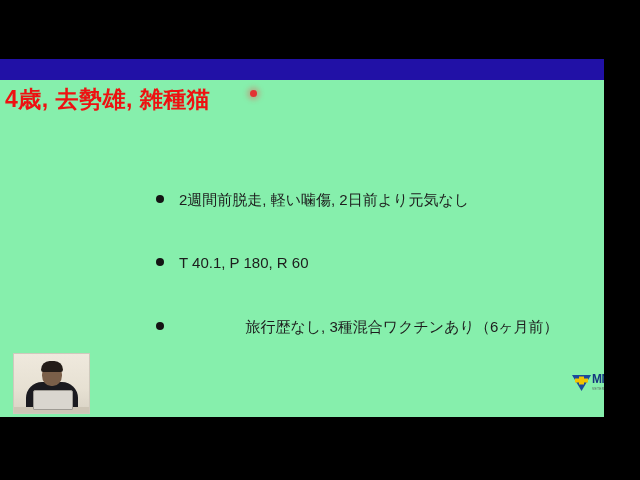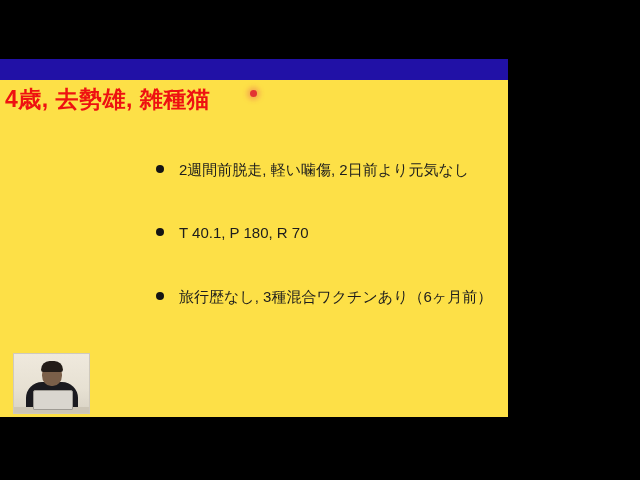--- a/index.html
+++ b/index.html
@@ -30,23 +30,23 @@
     background: #000000;
   }
   #letterbox-top    { top: 0;    height: 59px; }
   #letterbox-bottom { top: 417px; height: 63px; }
 
   
   #slide {
     position: absolute;
     left: 0;
     top: 59px;
-    width: 508px;
+    width: 604px;
     height: 358px;
-    background: #fde047;
+    background: #86efac;
     overflow: hidden;
   }
 
   #slide-top-band {
     position: absolute;
     left: 0;
     top: 0;
     width: 640px;
     height: 21px;
     background: #2111a6;
@@ -84,31 +84,31 @@
   }
   .bullet-item {
     position: relative;
     padding-left: 24px;
     margin-bottom: 42px;
     color: #1d1d1d;
     font-size: 15px;
     line-height: 1.42;
     white-space: nowrap;
   }
-  .bullet-item:last-child { margin-bottom: 0; }
+  .bullet-item:last-child { margin-bottom: 0; text-align: center; }
   .bullet-marker {
     position: absolute;
     left: 1px;
     top: 6px;
     width: 8px;
     height: 8px;
     border-radius: 50%;
     background: #141414;
   }
-  .bullet-line { display: block; }
+  .bullet-line { display: block; margin-top: 30px; }
 
   
   #webcam-thumb {
     position: absolute;
     left: 13px;
     top: 294px;
     width: 75px;
     height: 59px;
     background: #e9e4d8;
     border: 1px solid #cfc9bd;
@@ -223,21 +223,21 @@
 
     <div id="bullet-list">
 
       <div class="bullet-item">
         <span class="bullet-marker"></span>
         <span class="bullet-line">2週間前脱走, 軽い噛傷, 2日前より元気なし</span>
       </div>
 
       <div class="bullet-item">
         <span class="bullet-marker"></span>
-        <span class="bullet-line">T 40.1, P 180, R 70</span>
+        <span class="bullet-line">T 40.1, P 180, R 60</span>
       </div>
 
       <div class="bullet-item">
         <span class="bullet-marker"></span>
         <span class="bullet-line">旅行歴なし, 3種混合ワクチンあり（6ヶ月前）</span>
       </div>
 
     </div>
 
     <div id="webcam-thumb">

